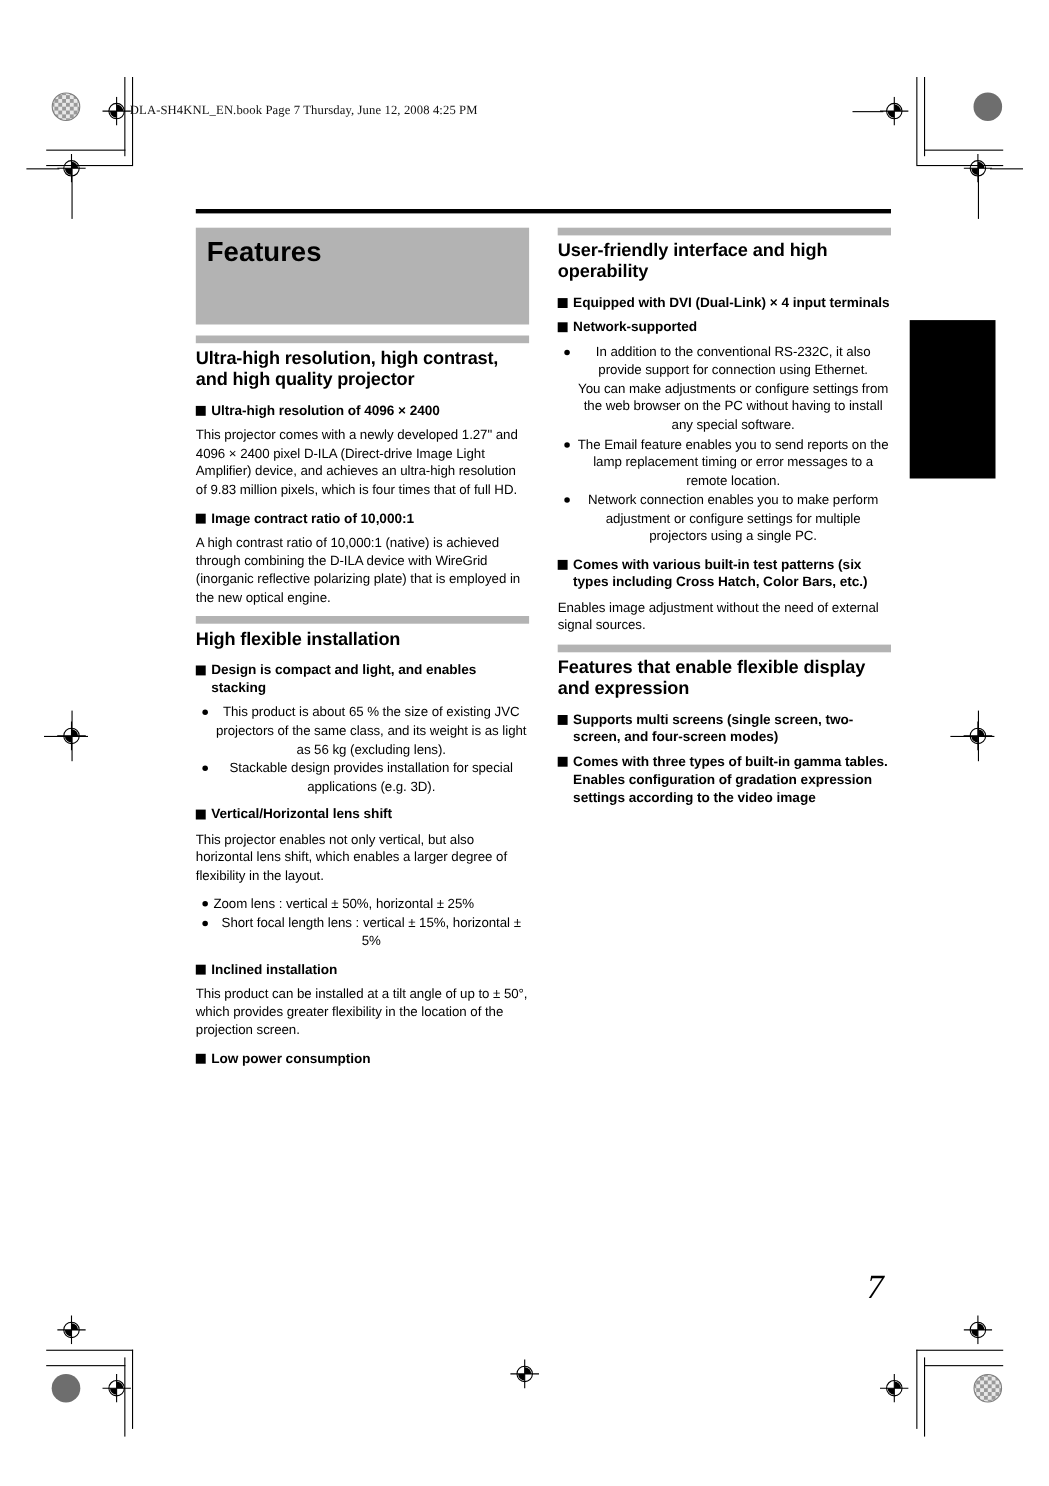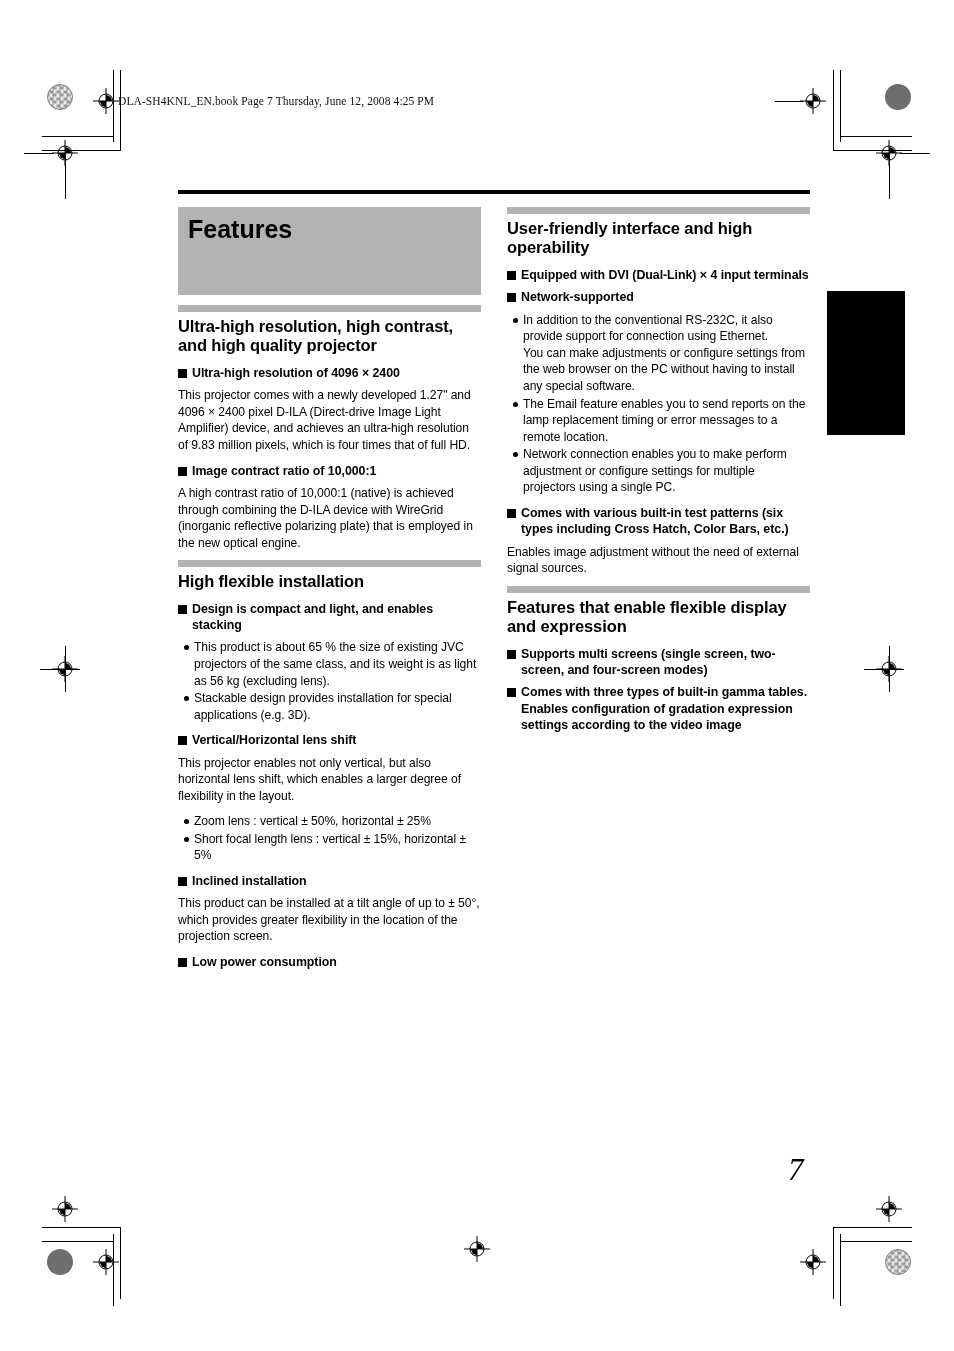--- a/index.html
+++ b/index.html
@@ -145,20 +145,21 @@
   
   .dot-list {
     margin: 0 0 9px 0;
     padding: 0;
     list-style: none;
   }
   .dot-item {
     display: flex;
     align-items: flex-start;
     margin-bottom: 1px;
+    text-align: center;
   }
   .dot-mark {
     width: 5px;
     height: 5px;
     border-radius: 50%;
     background: #000000;
     flex: 0 0 5px;
     margin: 6px 5px 0 6px;
   }
   .dot-text {

